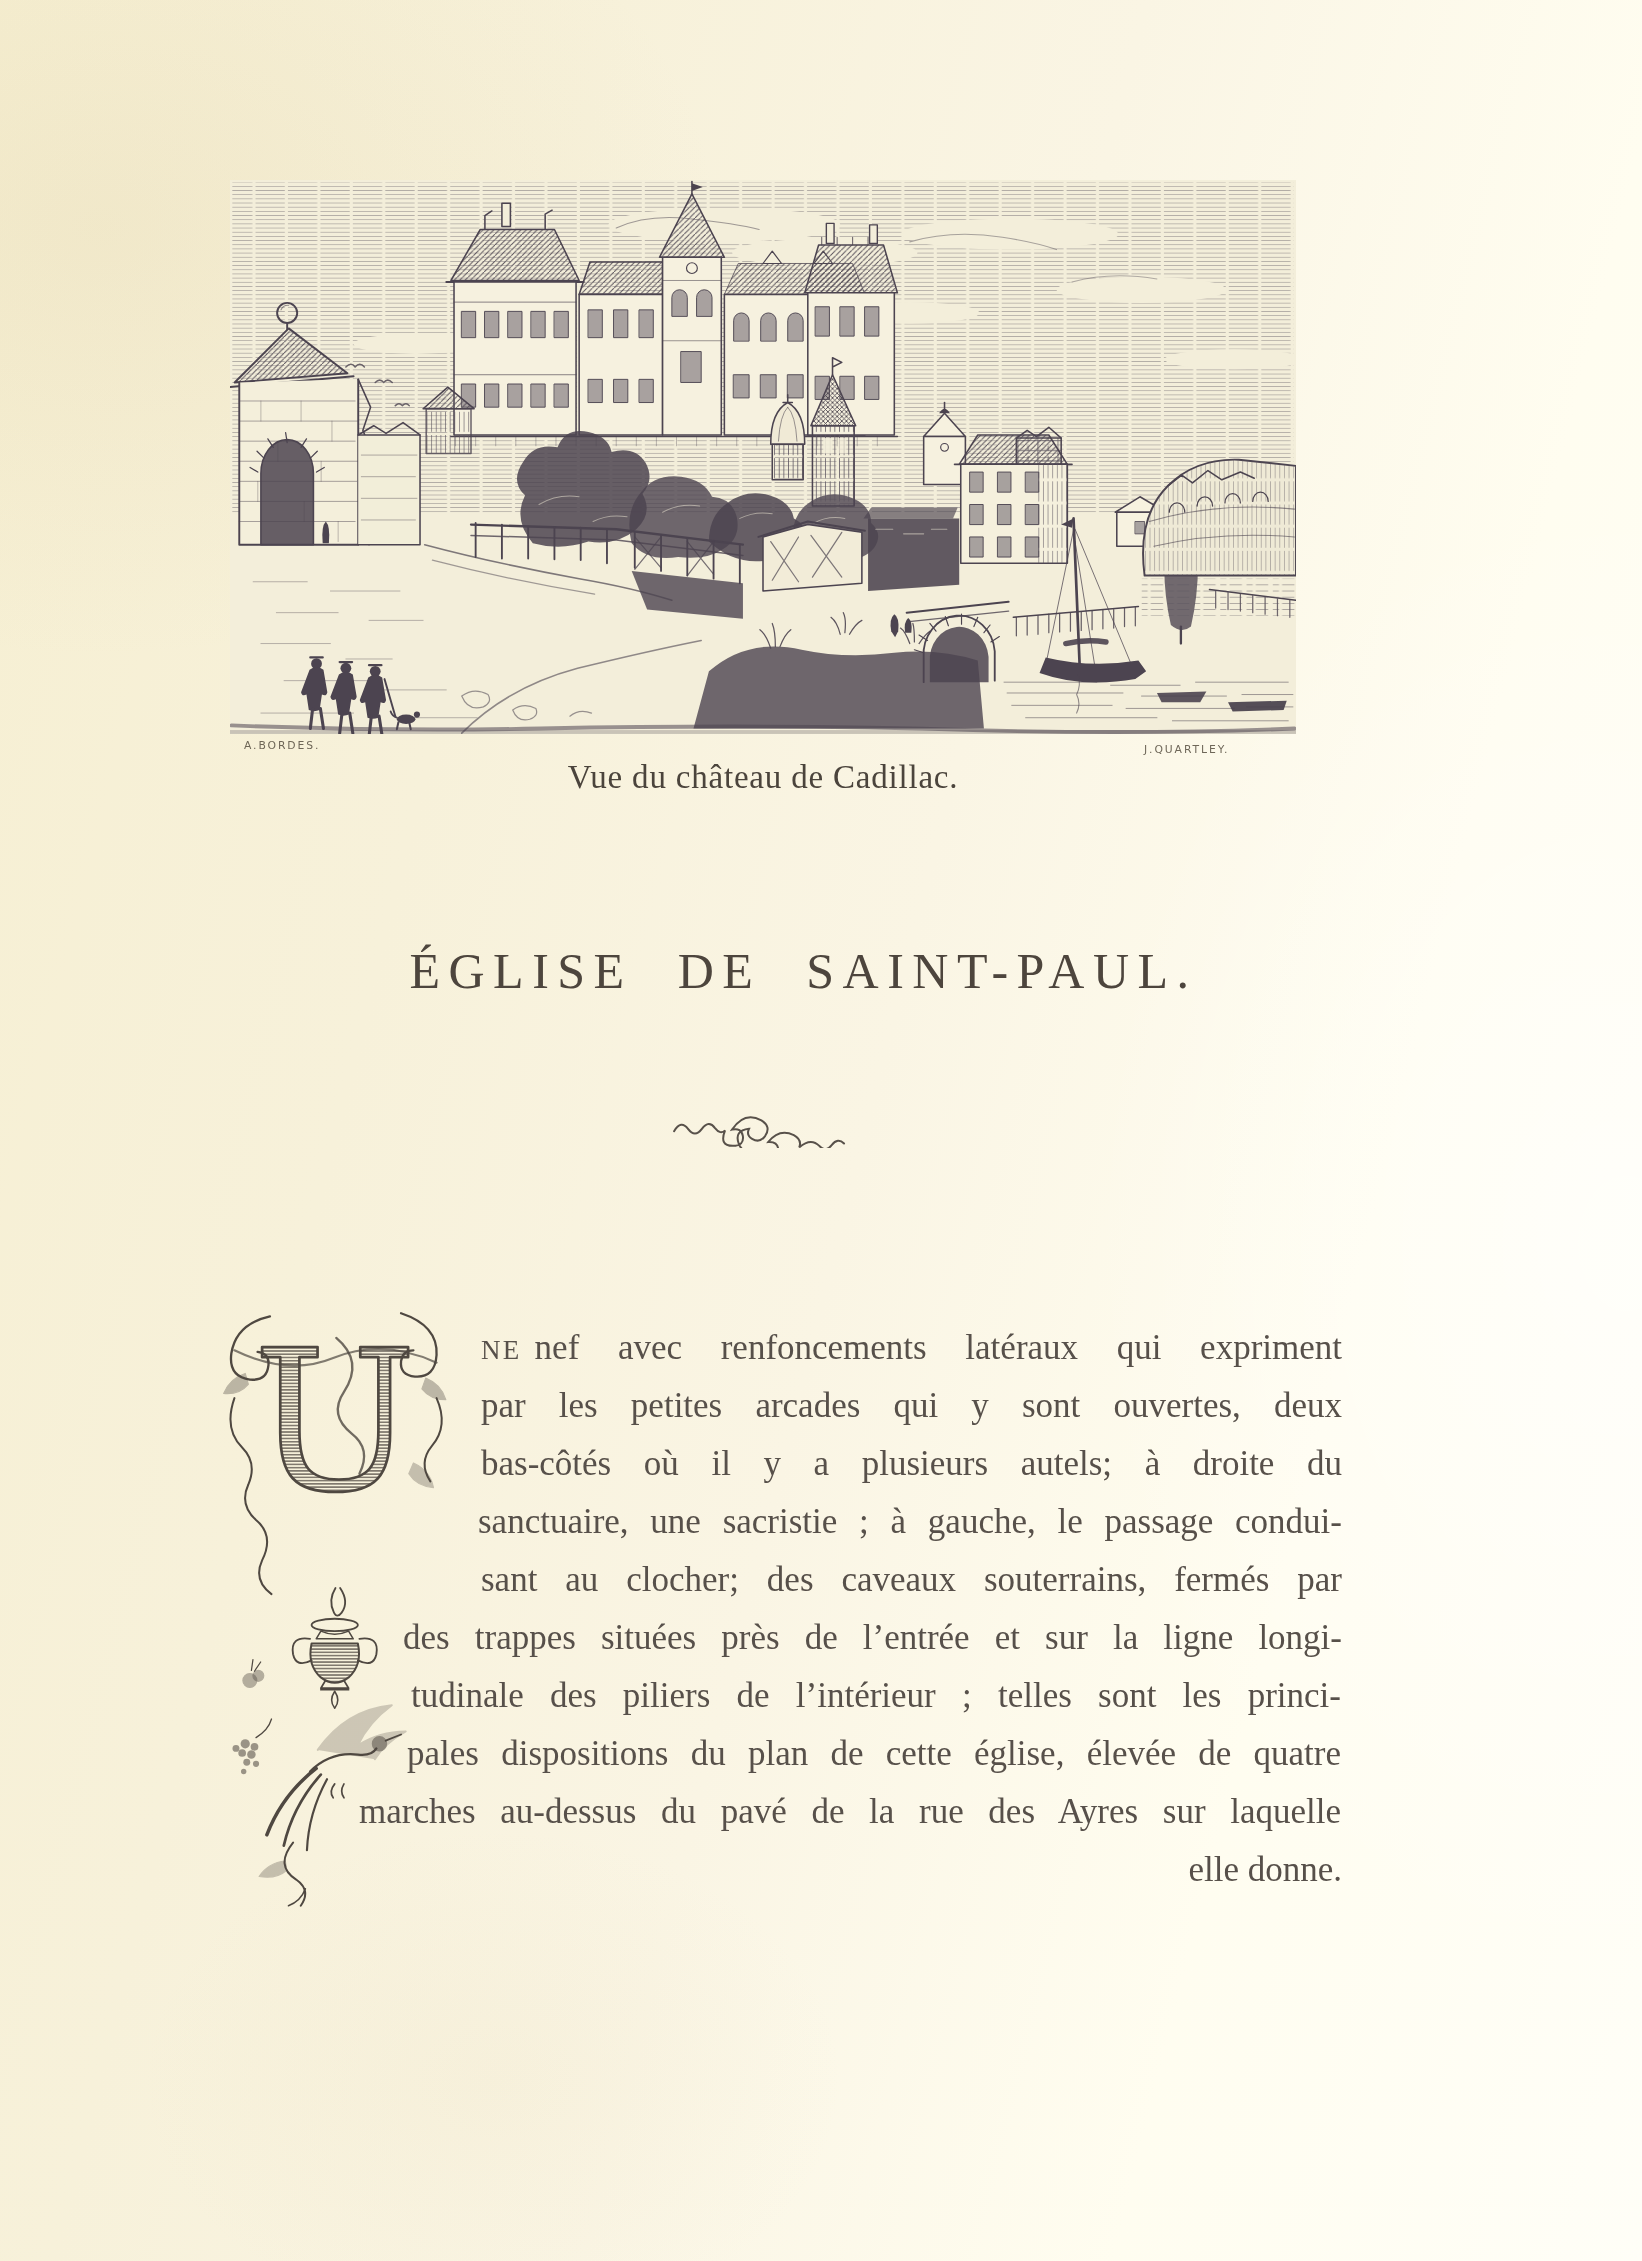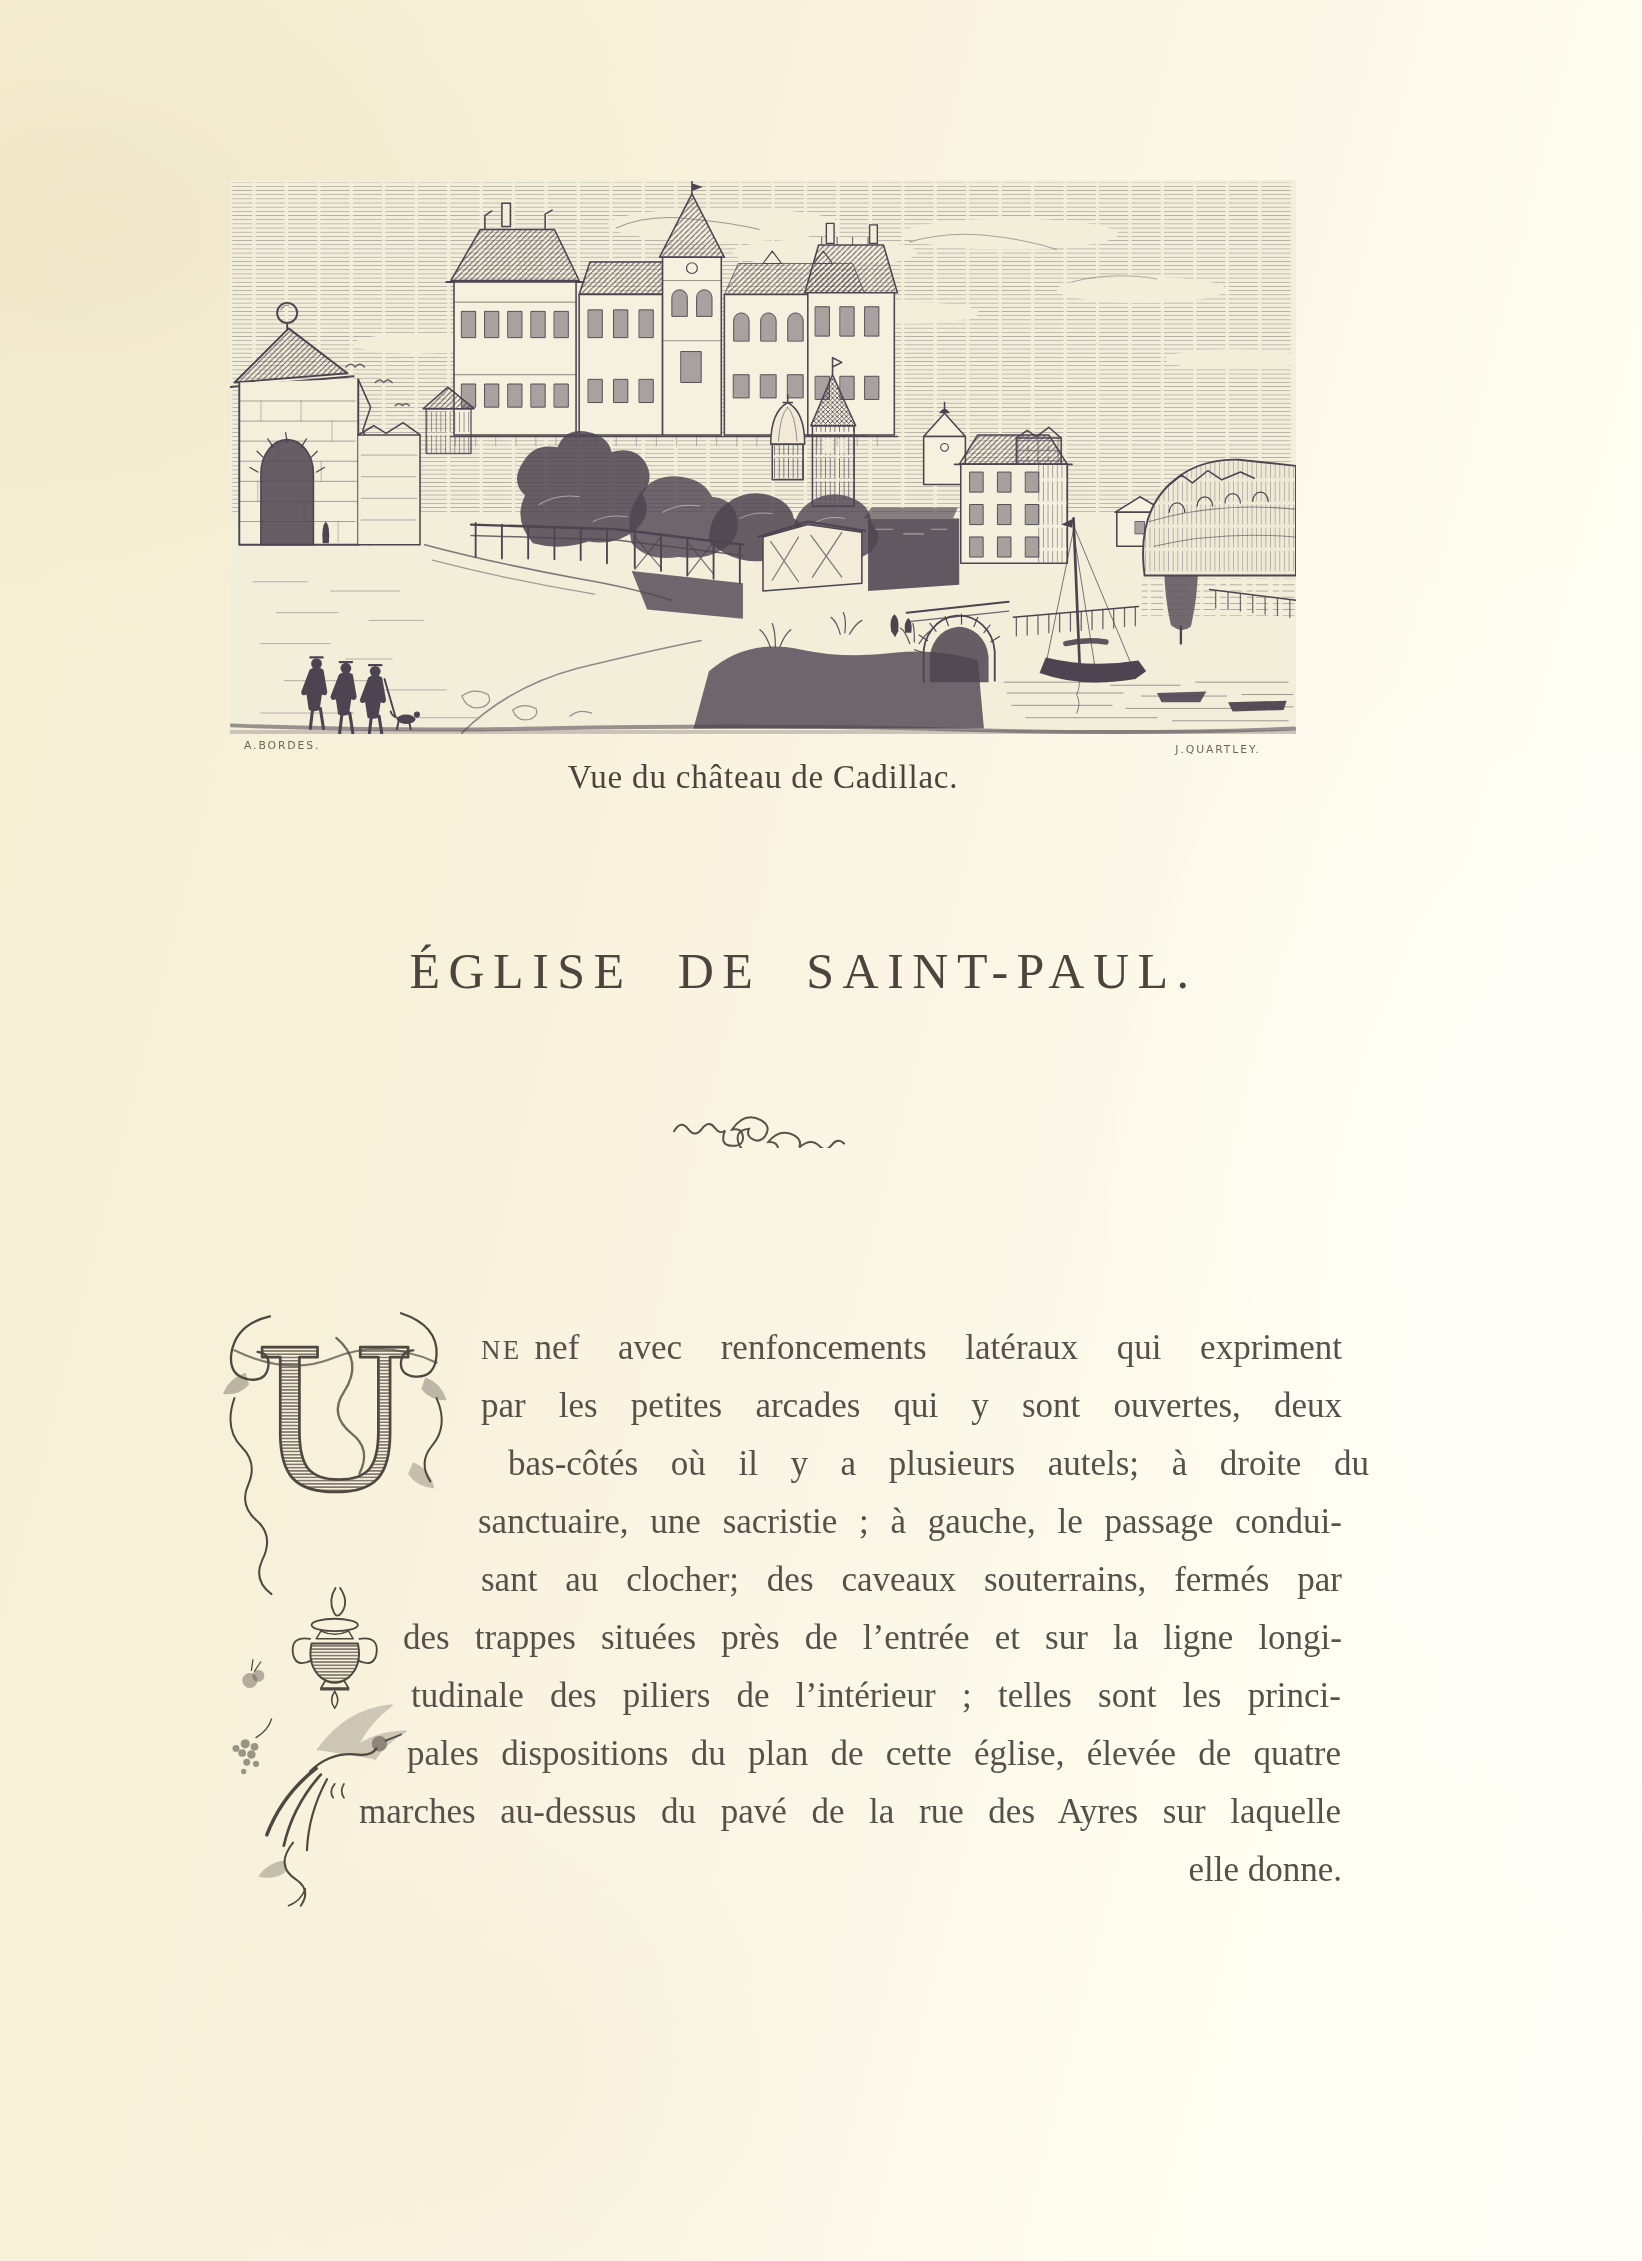--- a/index.html
+++ b/index.html
@@ -15,41 +15,41 @@
       radial-gradient(773px 1082px at 99% 55%, rgba(255,255,255,.55), transparent 70%),
       radial-gradient(541px 386px at 30% 92%, rgba(221,205,160,.10), transparent 65%);
   }
   .engraving{position:absolute;left:230px;top:180px;width:1066px;height:554px;}
   .engraving svg{display:block;width:100%;height:100%;}
   .sig{
     position:absolute;font-family:"DejaVu Sans",sans-serif;font-size:10.8px;
     letter-spacing:1.9px;color:#5b5345;opacity:.88;white-space:nowrap;
   }
   .sig-left{left:244px;top:739px;}
-  .sig-right{left:1144px;top:743px;width:148px;text-align:center;}
+  .sig-right{left:1144px;top:743px;width:148px;text-align:left;}
   .caption{
     position:absolute;left:230px;top:759px;width:1066px;text-align:center;
     font-size:33px;letter-spacing:0.8px;color:#4b443c;
   }
   .title{
     position:absolute;left:230px;top:926px;width:1115px;text-align:center;
     font-size:50px;letter-spacing:.17em;word-spacing:.48em;color:#4d453d;
     font-weight:normal;margin:16px;
   }
   .flourish{position:absolute;left:671px;top:1108px;width:204px;height:40px;}
   .initial-ornament{position:absolute;left:219px;top:1304px;width:233px;height:604px;}
   .line{
     position:absolute;font-size:35px;line-height:58px;height:58px;
     text-align:justify;text-align-last:justify;color:#57504a;
   }
   .line.last{text-align:right;text-align-last:auto;}
   .leadin{font-size:27px;letter-spacing:2.3px;margin-right:13px;}
   .l1{left:481px;top:1319px;width:861px;}
   .l2{left:481px;top:1377px;width:861px;}
-  .l3{left:508px;top:1435px;width:861px;}
+  .l3{left:481px;top:1435px;width:861px;}
   .l4{left:478px;top:1493px;width:864px;}
   .l5{left:481px;top:1551px;width:861px;}
   .l6{left:403px;top:1609px;width:939px;}
   .l7{left:411px;top:1667px;width:930px;}
   .l8{left:407px;top:1725px;width:934px;}
   .l9{left:359px;top:1783px;width:982px;}
   .l10{left:358px;top:1841px;width:984px;}
 </style>
 </head>
 <body>

